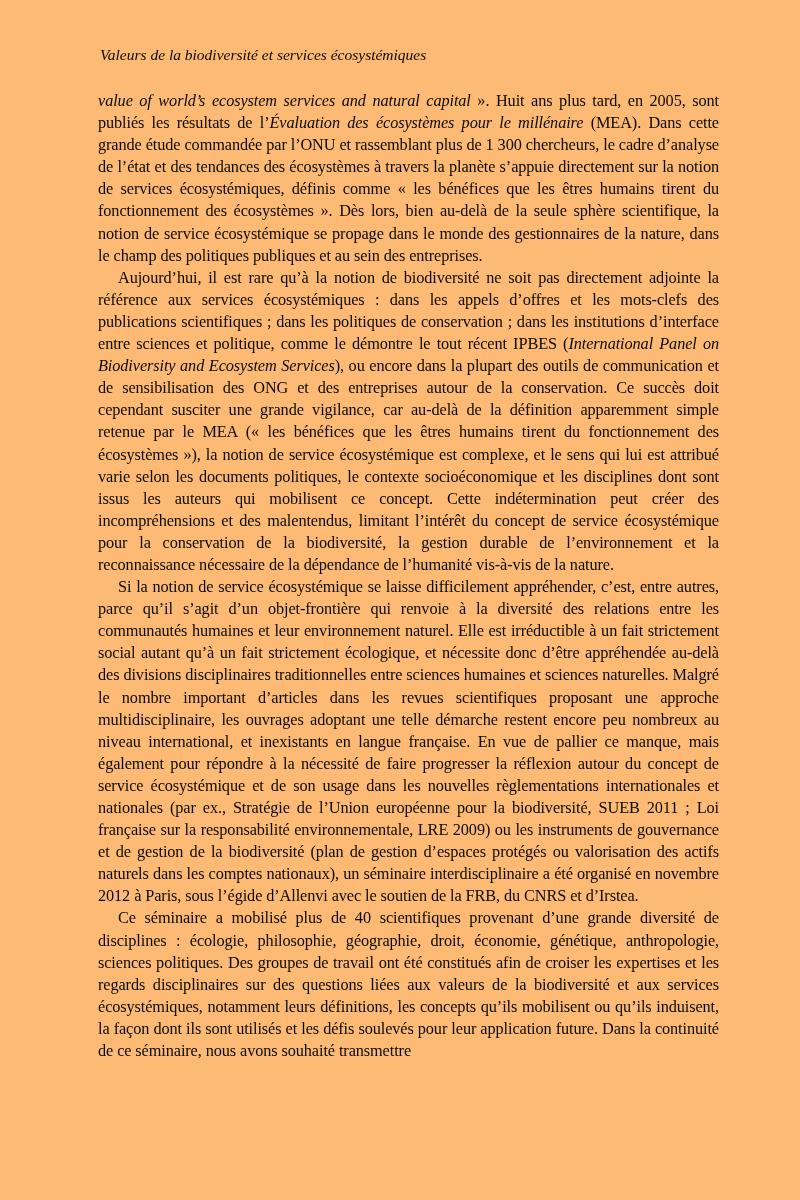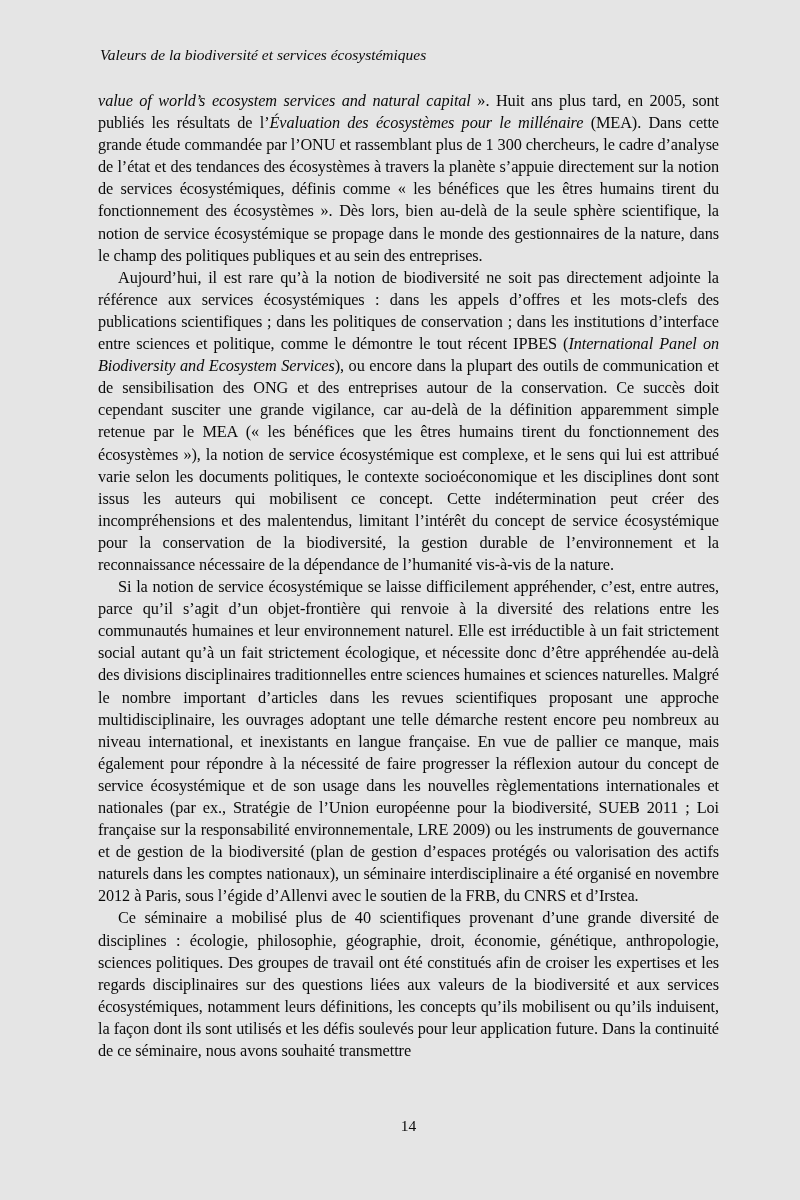--- a/index.html
+++ b/index.html
@@ -4,21 +4,21 @@
 <style>
   html, body {
     margin: 0;
     padding: 0;
     background: #ffffff;
   }
   .page {
     position: relative;
     width: 800px;
     height: 1200px;
-    background: #e5e5e5;
+    background: #fdba74;
     font-family: "Liberation Serif", serif;
     color: #0a0a0a;
     overflow: hidden;
   }
   .running-header {
     position: absolute;
     left: 100px;
     top: 45px;
     width: 620px;
     font-style: italic;
@@ -62,14 +62,13 @@
 <div class="page">
   <div class="running-header">Valeurs de la biodiversité et services écosystémiques</div>
 
   <div class="body-text">
       <p class=""><em>value of world’s ecosystem services and natural capital</em><span> ». Huit ans plus tard, en 2005, sont publiés les résultats de l’</span><em>Évaluation des écosystèmes pour le millénaire</em><span> (MEA). Dans cette grande étude commandée par l’ONU et rassemblant plus de 1 300 chercheurs, le cadre d’analyse de l’état et des tendances des écosystèmes à travers la planète s’appuie directement sur la notion de services écosystémiques, définis comme « les bénéfices que les êtres humains tirent du fonctionnement des écosystèmes ». Dès lors, bien au-delà de la seule sphère scientifique, la notion de service écosystémique se propage dans le monde des gestionnaires de la nature, dans le champ des politiques publiques et au sein des entreprises.</span></p>
       <p class="indent"><span>Aujourd’hui, il est rare qu’à la notion de biodiversité ne soit pas directement adjointe la référence aux services écosystémiques : dans les appels d’offres et les mots-clefs des publications scientifiques ; dans les politiques de conservation ; dans les institutions d’interface entre sciences et politique, comme le démontre le tout récent IPBES (</span><em>International Panel on Biodiversity and Ecosystem Services</em><span>), ou encore dans la plupart des outils de communication et de sensibilisation des ONG et des entreprises autour de la conservation. Ce succès doit cependant susciter une grande vigilance, car au-delà de la définition apparemment simple retenue par le MEA (« les bénéfices que les êtres humains tirent du fonctionnement des écosystèmes »), la notion de service écosystémique est complexe, et le sens qui lui est attribué varie selon les documents politiques, le contexte socioéconomique et les disciplines dont sont issus les auteurs qui mobilisent ce concept. Cette indétermination peut créer des incompréhensions et des malentendus, limitant l’intérêt du concept de service écosystémique pour la conservation de la biodiversité, la gestion durable de l’environnement et la reconnaissance nécessaire de la dépendance de l’humanité vis-à-vis de la nature.</span></p>
       <p class="indent"><span>Si la notion de service écosystémique se laisse difficilement appréhender, c’est, entre autres, parce qu’il s’agit d’un objet-frontière qui renvoie à la diversité des relations entre les communautés humaines et leur environnement naturel. Elle est irréductible à un fait strictement social autant qu’à un fait strictement écologique, et nécessite donc d’être appréhendée au-delà des divisions disciplinaires traditionnelles entre sciences humaines et sciences naturelles. Malgré le nombre important d’articles dans les revues scientifiques proposant une approche multidisciplinaire, les ouvrages adoptant une telle démarche restent encore peu nombreux au niveau international, et inexistants en langue française. En vue de pallier ce manque, mais également pour répondre à la nécessité de faire progresser la réflexion autour du concept de service écosystémique et de son usage dans les nouvelles règlementations internationales et nationales (par ex., Stratégie de l’Union européenne pour la biodiversité, SUEB 2011 ; Loi française sur la responsabilité environnementale, LRE 2009) ou les instruments de gouvernance et de gestion de la biodiversité (plan de gestion d’espaces protégés ou valorisation des actifs naturels dans les comptes nationaux), un séminaire interdisciplinaire a été organisé en novembre 2012 à Paris, sous l’égide d’Allenvi avec le soutien de la FRB, du CNRS et d’Irstea.</span></p>
       <p class="indent"><span>Ce séminaire a mobilisé plus de 40 scientifiques provenant d’une grande diversité de disciplines : écologie, philosophie, géographie, droit, économie, génétique, anthropologie, sciences politiques. Des groupes de travail ont été constitués afin de croiser les expertises et les regards disciplinaires sur des questions liées aux valeurs de la biodiversité et aux services écosystémiques, notamment leurs définitions, les concepts qu’ils mobilisent ou qu’ils induisent, la façon dont ils sont utilisés et les défis soulevés pour leur application future. Dans la continuité de ce séminaire, nous avons souhaité transmettre</span></p>
     </div>
 
-  <div class="page-number">14</div>
 </div>
 
 </body></html>

